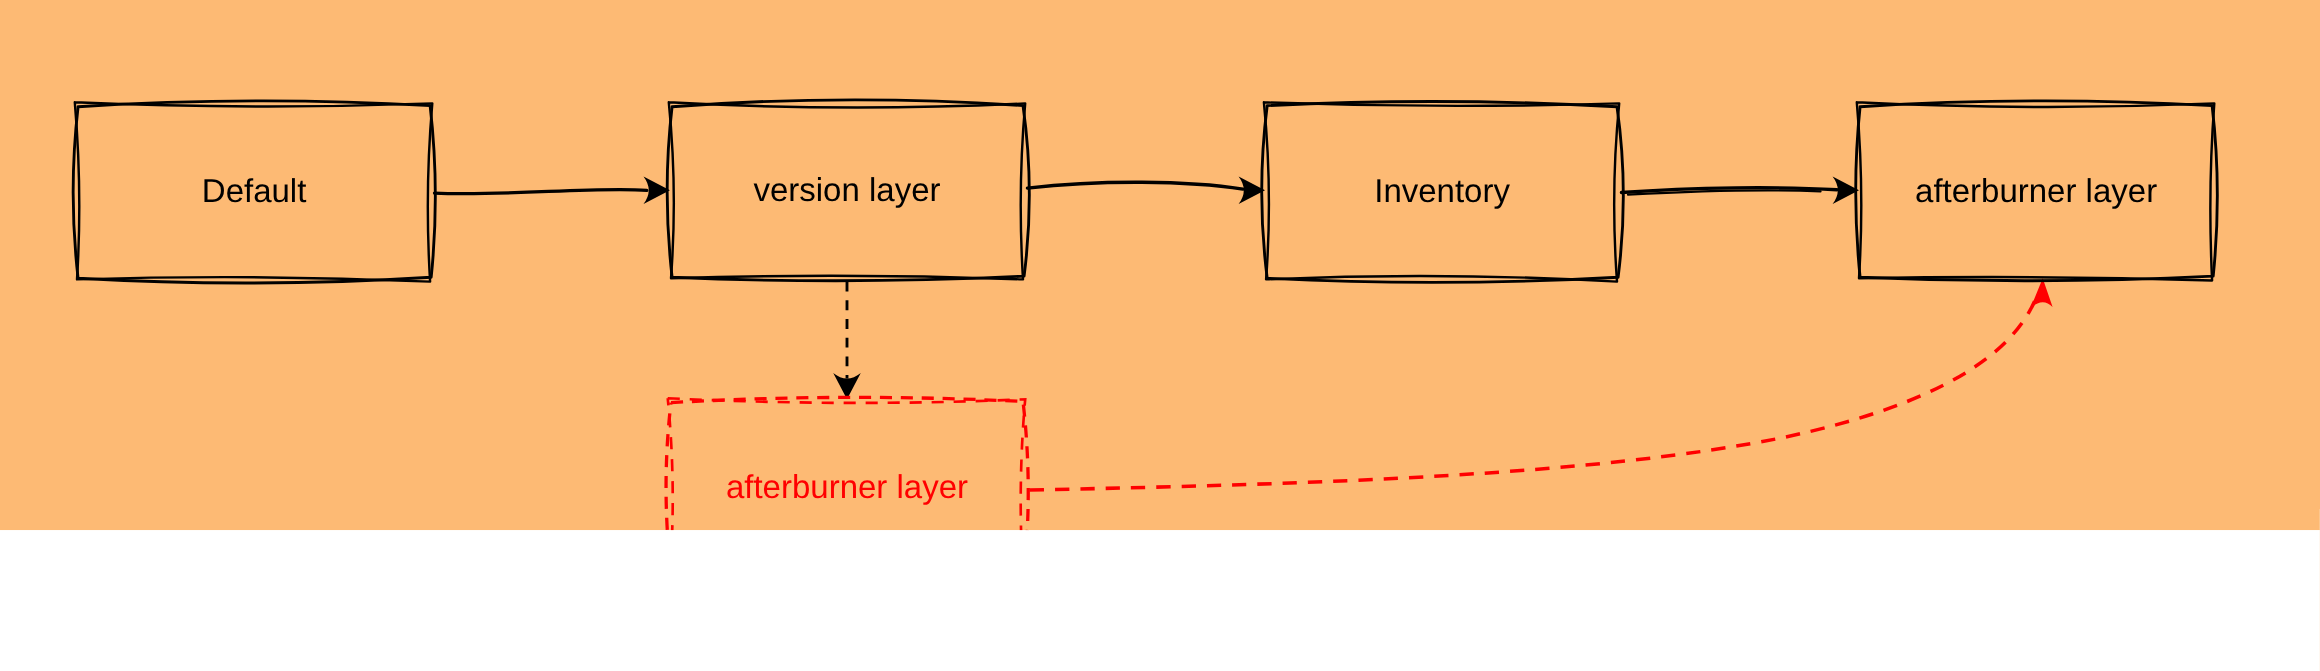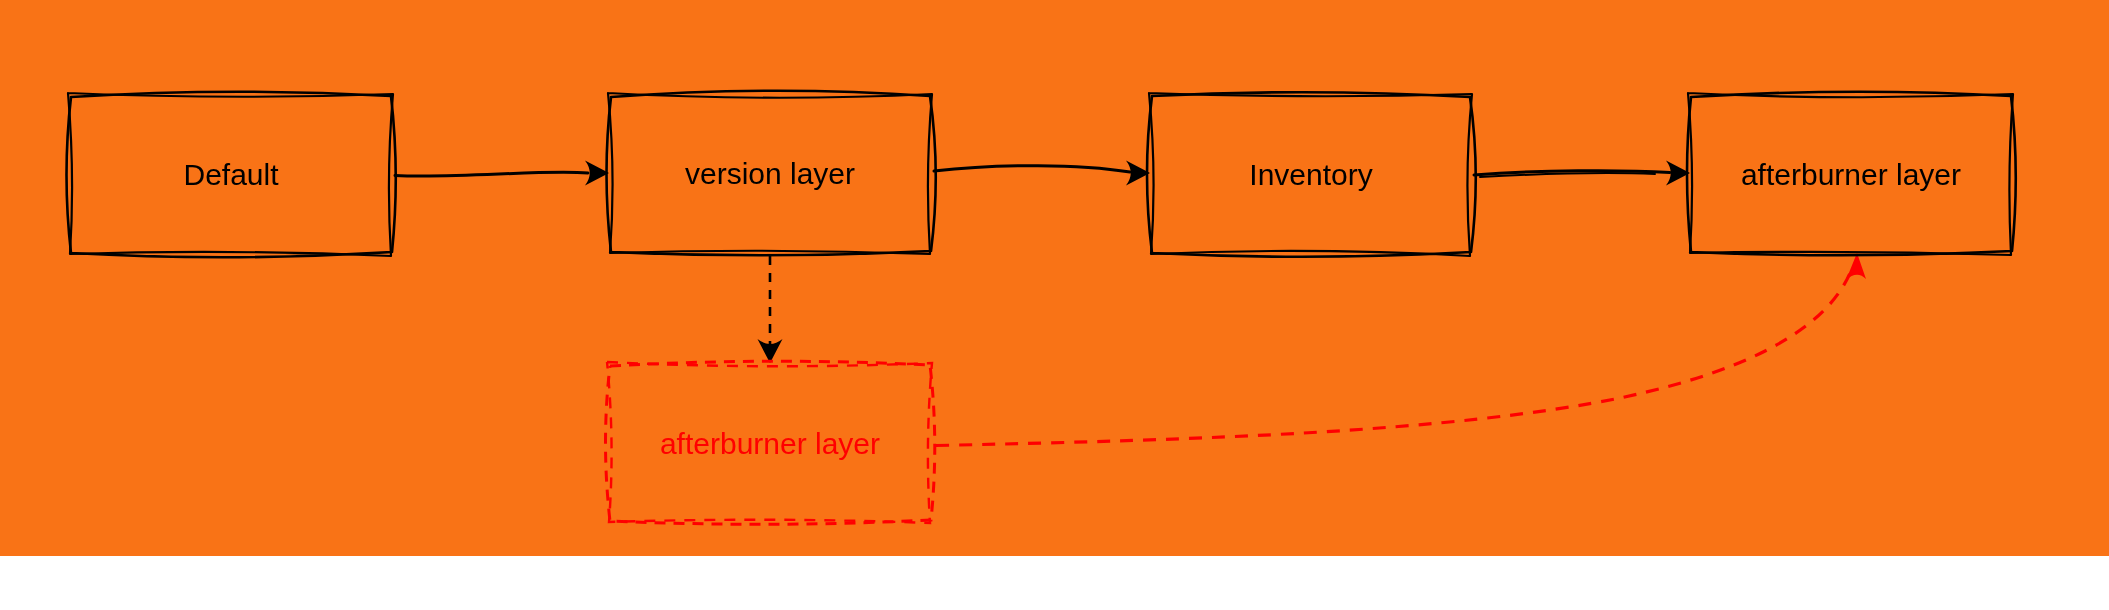--- a/index.html
+++ b/index.html
@@ -3,22 +3,22 @@
 <meta charset="utf-8">
 <style>
   html, body {
     margin: 0;
     padding: 0;
     background: #ffffff;
   }
   .canvas {
     position: relative;
     width: 2109px;
-    height: 556px;
-    background: #f97316;
+    height: 482px;
+    background: #fdba74;
     overflow: hidden;
     font-family: "Liberation Sans", sans-serif;
   }
   svg { display: block; }
 
   
   .sk {
     fill: none;
     stroke: #000000;
     stroke-width: 2.6;

